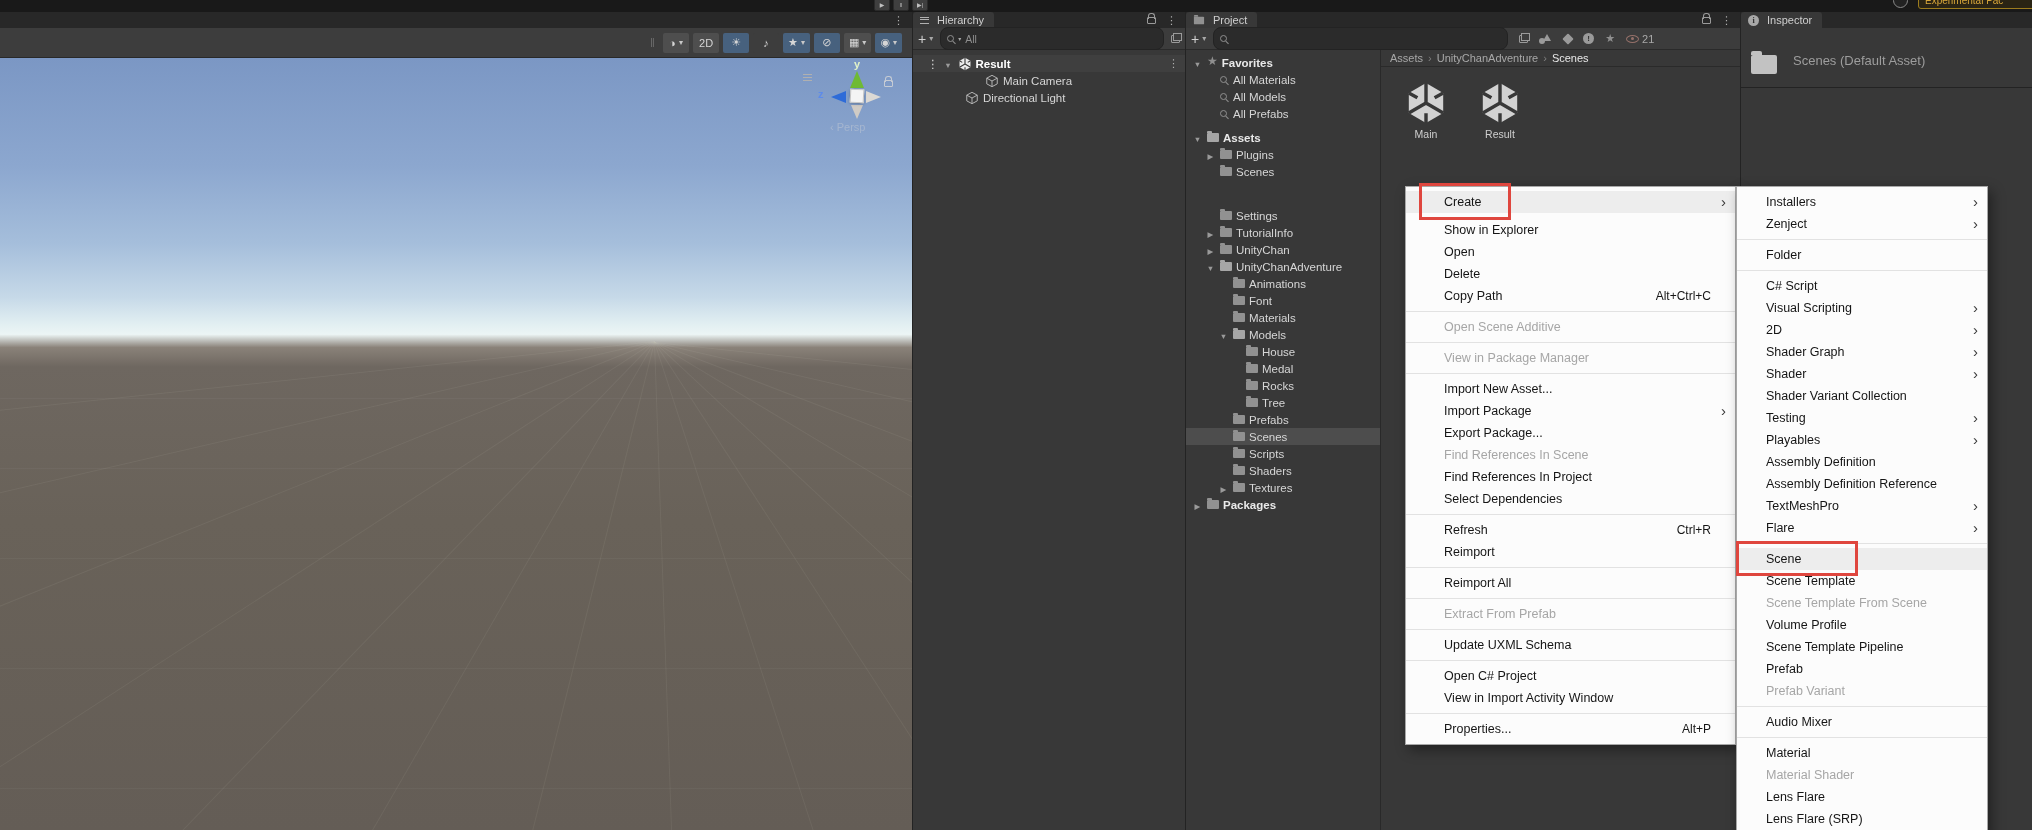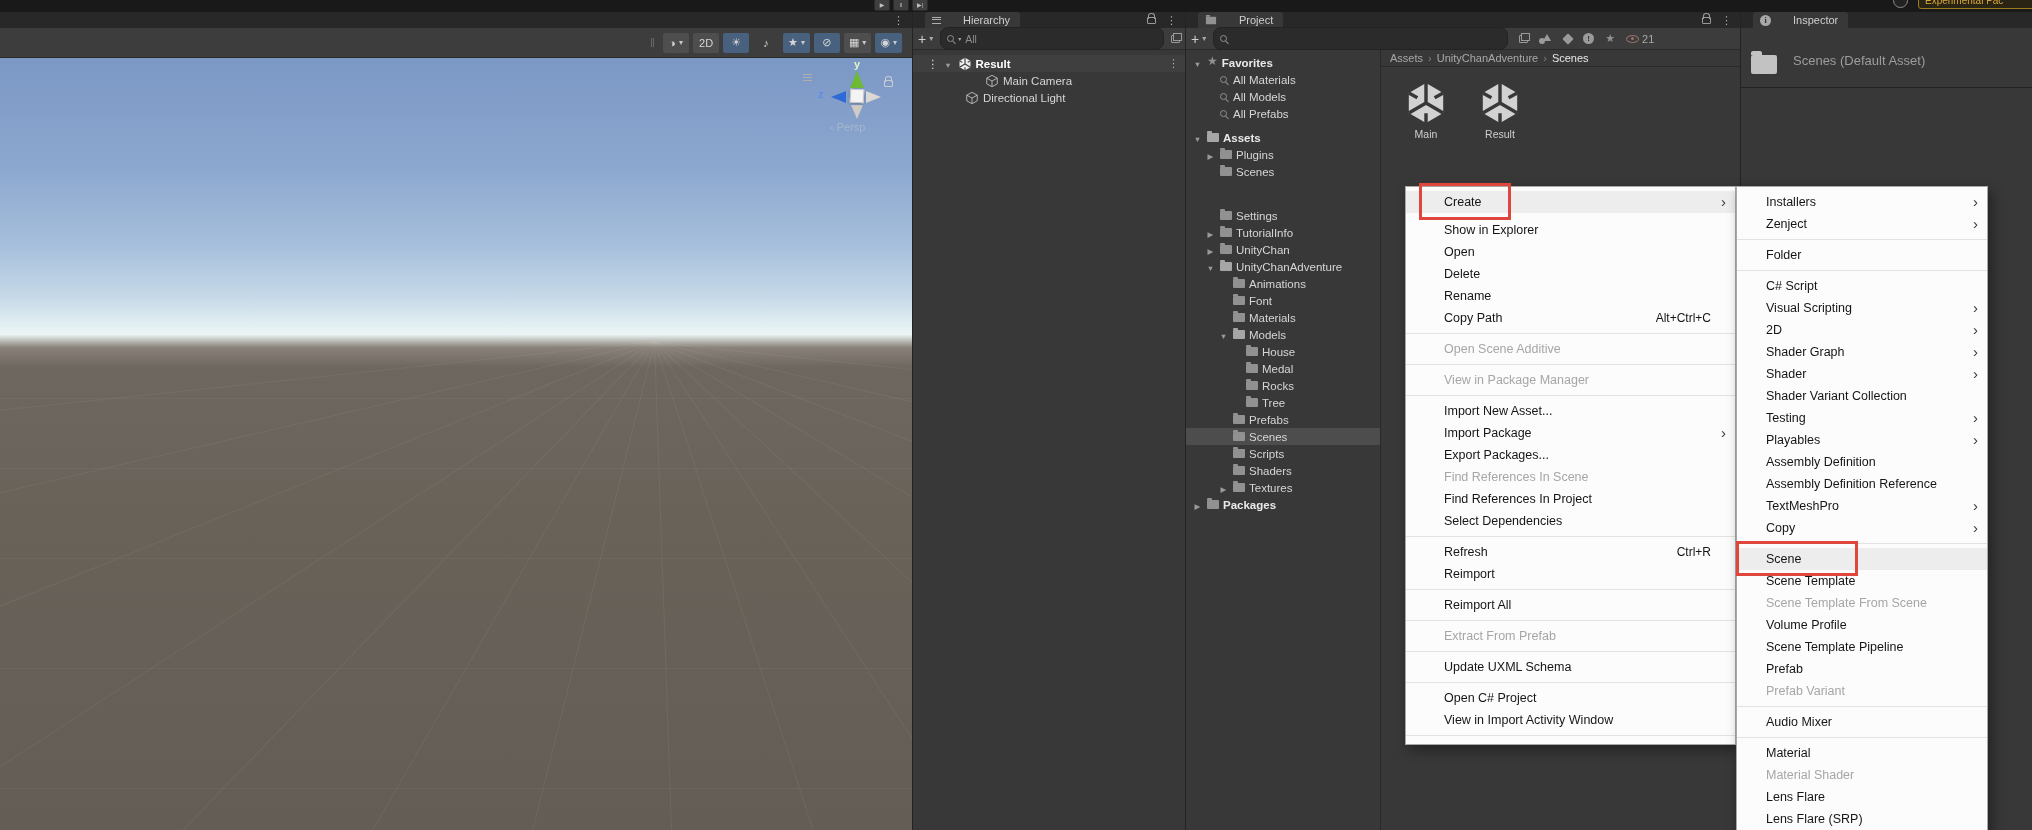--- a/index.html
+++ b/index.html
@@ -9,21 +9,21 @@
   
   #topbar { position: absolute; left: 0; top: 0; width: 2032px; height: 12px; background: #191919; z-index: 5; }
   #play-controls { position: absolute; left: 874px; top: 0; height: 12px; display: flex; gap: 3px; }
   .pbtn { width: 16px; height: 16px; margin-top: -5px; background: #3f3f3f; border: 1px solid #2a2a2a; border-radius: 2px; color: #c0c0c0; font-size: 6px; display: flex; align-items: flex-end; justify-content: center; padding-bottom: 2px; }
   #acct-circle { position: absolute; left: 1893px; top: -7px; width: 15px; height: 15px; border: 1.5px solid #8a8a8a; border-radius: 50%; background: #222; }
   #exp-badge { position: absolute; left: 1918px; top: -8px; height: 17px; width: 130px; border: 1.5px solid #9c7c1e; border-radius: 3px; background: #2a2414; color: #d9a73a; font-size: 10px; line-height: 15px; padding: 0 6px; white-space: nowrap; overflow: hidden; }
 
   
   .panel { position: absolute; top: 12px; height: 818px; background: #383838; border-left: 1px solid #232323; }
   .tabbar { height: 16px; background: #282828; display: flex; align-items: stretch; }
-  .tab { background: #383838; display: flex; align-items: center; gap: 22px; padding: 0 10px 0 7px; font-size: 11px; color: #cfcfcf; border-radius: 3px 3px 0 0; margin-left: 12px; }
+  .tab { background: #383838; display: flex; align-items: center; gap: 8px; padding: 0 10px 0 7px; font-size: 11px; color: #cfcfcf; border-radius: 3px 3px 0 0; }
   .tabbar-right { margin-left: auto; display: flex; align-items: center; gap: 10px; padding-right: 8px; }
   .ptoolbar { height: 22px; background: #3c3c3c; border-bottom: 1px solid #2a2a2a; display: flex; align-items: center; padding: 0 5px; gap: 3px; }
   .plus { color: #d2d2d2; font-size: 14px; line-height: 1; }
   .caret { color: #a8a8a8; font-size: 8px; }
   .caret::before { content: "▾"; }
   .kebab { color: #b0b0b0; font-size: 11px; letter-spacing: 0; }
   .kebab::before { content: "⋮"; }
   .searchbox { flex: 1; height: 23px; background: #2b2b2b; border: 1px solid #232323; border-radius: 8px; display: flex; align-items: center; gap: 4px; padding: 0 6px; color: #8f8f8f; font-size: 10.5px; overflow: hidden; }
 
   
@@ -592,26 +592,20 @@
 
     </div>
 
     <div class="mi">
 
       <span class="lab">Delete</span>
       <span class="sc"></span>
 
     </div>
 
-    <div class="mi">
-
-      <span class="lab">Rename</span>
-      <span class="sc"></span>
-
-    </div>
 
     <div class="mi">
 
       <span class="lab">Copy Path</span>
       <span class="sc">Alt+Ctrl+C</span>
 
     </div>
   <div class="msep"></div>
     <div class="mi disabled">
 
@@ -636,21 +630,21 @@
 
     <div class="mi arrow">
 
       <span class="lab">Import Package</span>
       <span class="sc"></span>
       <span class="arr"></span>
     </div>
 
     <div class="mi">
 
-      <span class="lab">Export Packages...</span>
+      <span class="lab">Export Package...</span>
       <span class="sc"></span>
 
     </div>
 
     <div class="mi disabled">
 
       <span class="lab">Find References In Scene</span>
       <span class="sc"></span>
 
     </div>
@@ -712,20 +706,26 @@
 
     </div>
 
     <div class="mi">
 
       <span class="lab">View in Import Activity Window</span>
       <span class="sc"></span>
 
     </div>
   <div class="msep"></div>
+    <div class="mi">
+
+      <span class="lab">Properties...</span>
+      <span class="sc">Alt+P</span>
+
+    </div>
   </div>
 
 <div id="sub-menu" class="menu">
 
     <div class="mi arrow">
 
       <span class="lab">Installers</span>
       <span class="sc"></span>
       <span class="arr"></span>
     </div>
@@ -816,21 +816,21 @@
 
     <div class="mi arrow">
 
       <span class="lab">TextMeshPro</span>
       <span class="sc"></span>
       <span class="arr"></span>
     </div>
 
     <div class="mi arrow">
 
-      <span class="lab">Copy</span>
+      <span class="lab">Flare</span>
       <span class="sc"></span>
       <span class="arr"></span>
     </div>
   <div class="msep"></div>
     <div class="mi highlight redbox">
       <span class="rb"></span>
       <span class="lab">Scene</span>
       <span class="sc"></span>
 
     </div>

